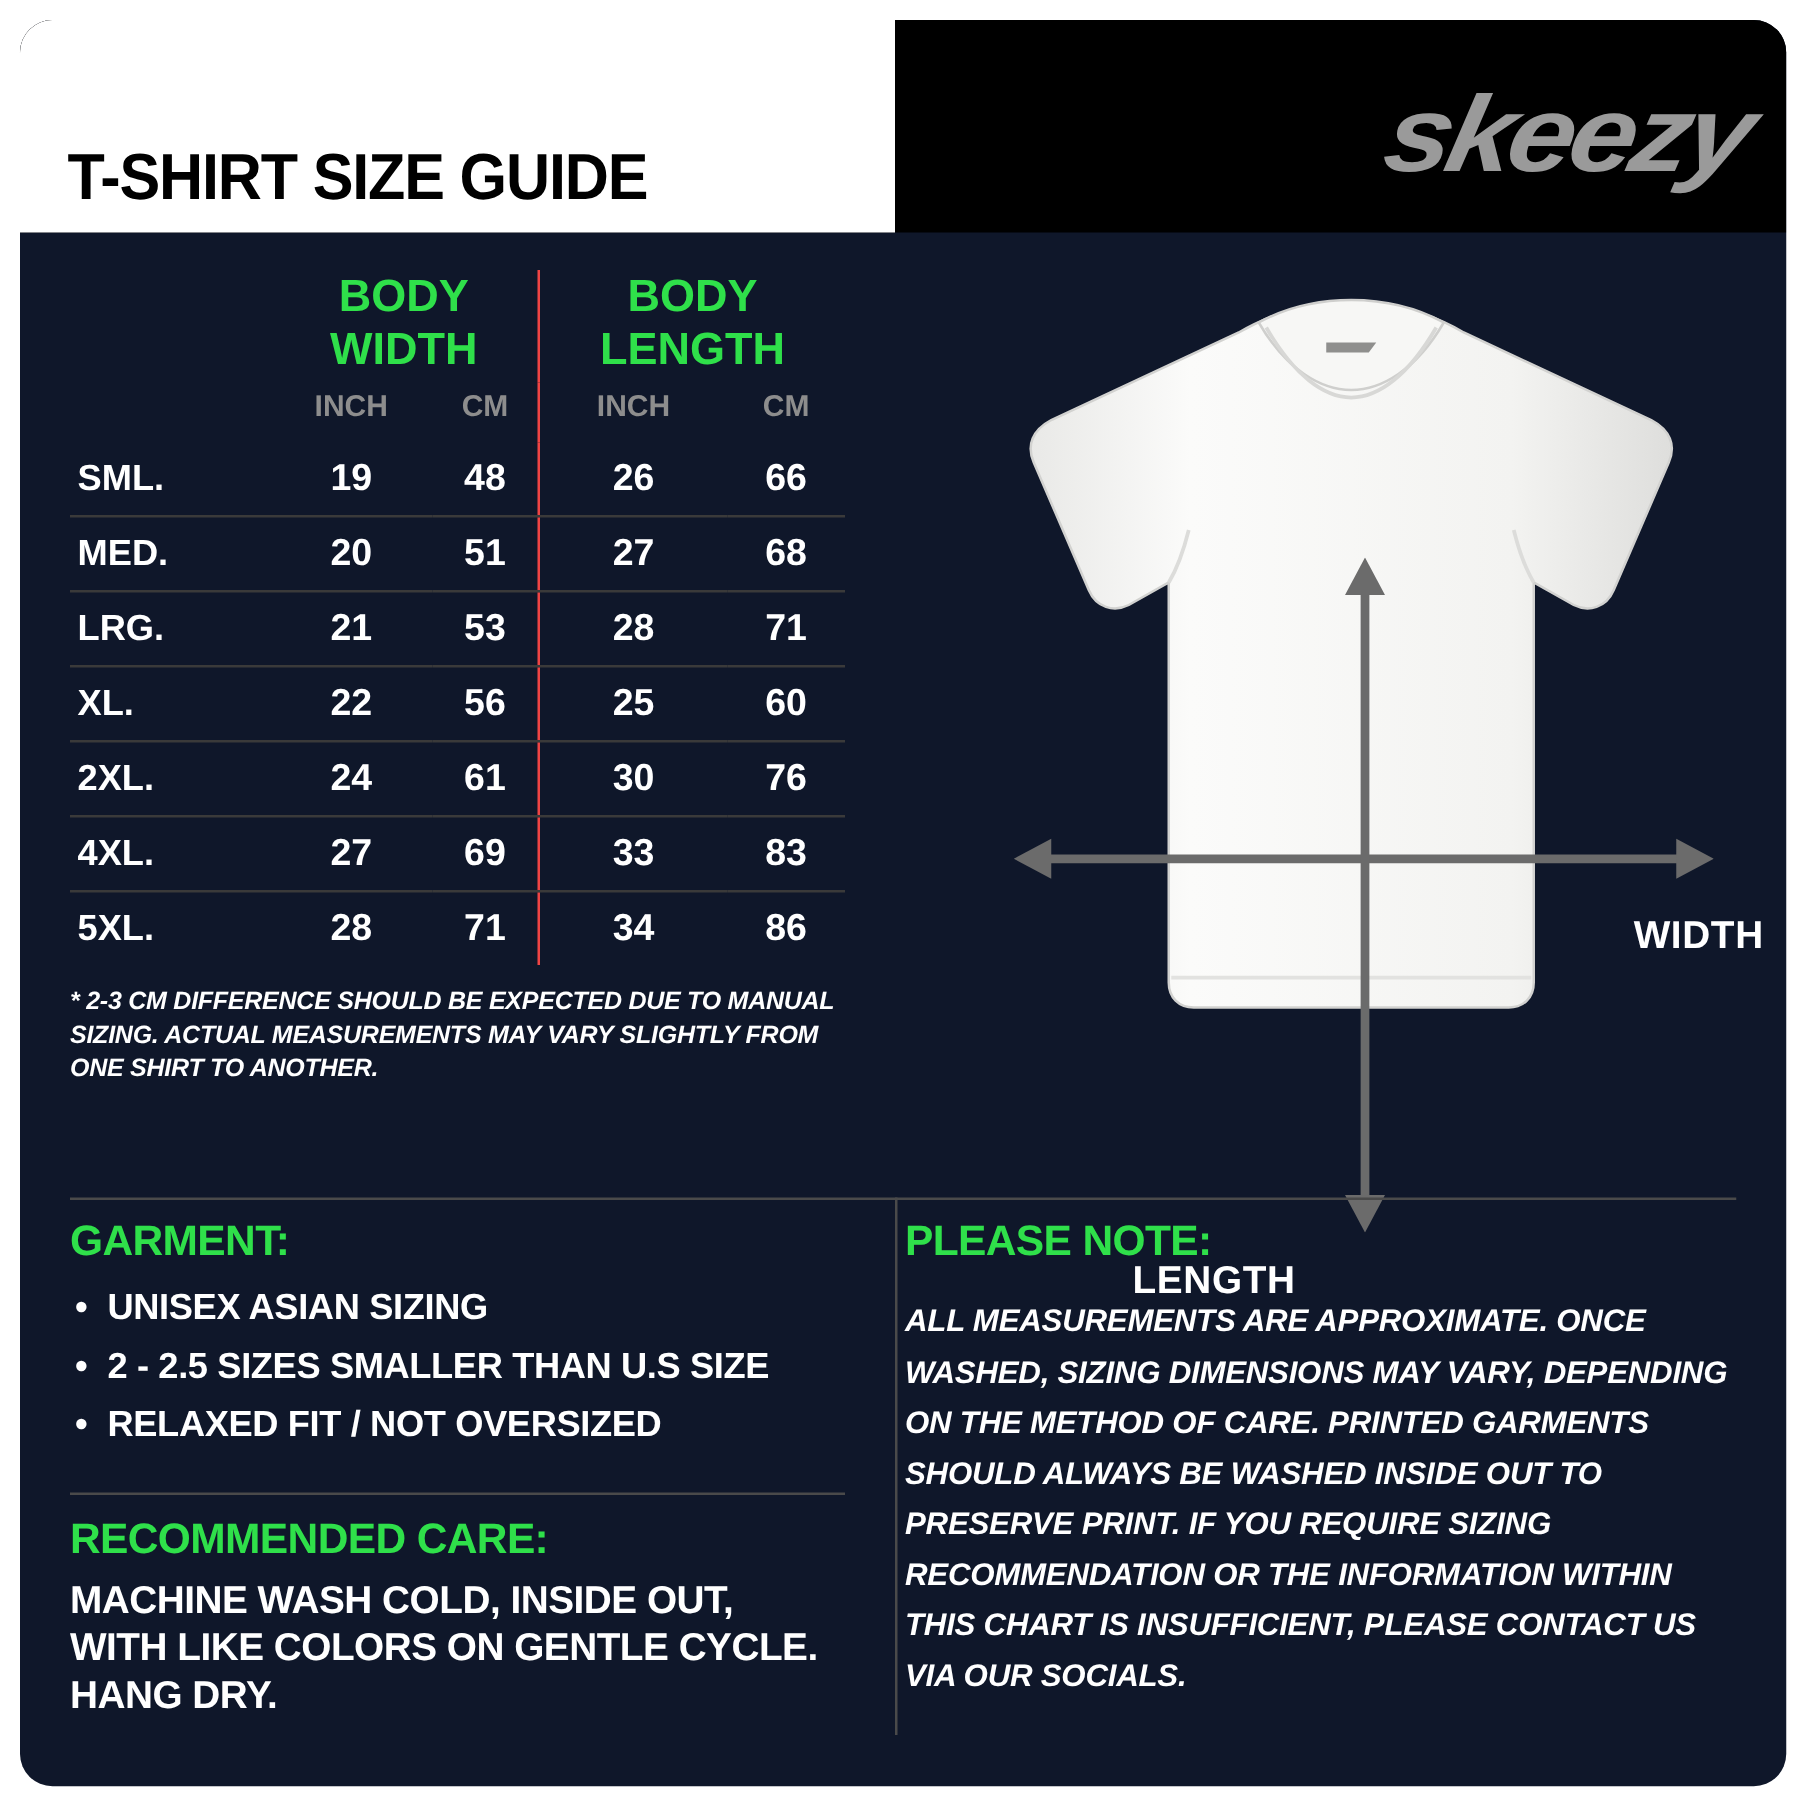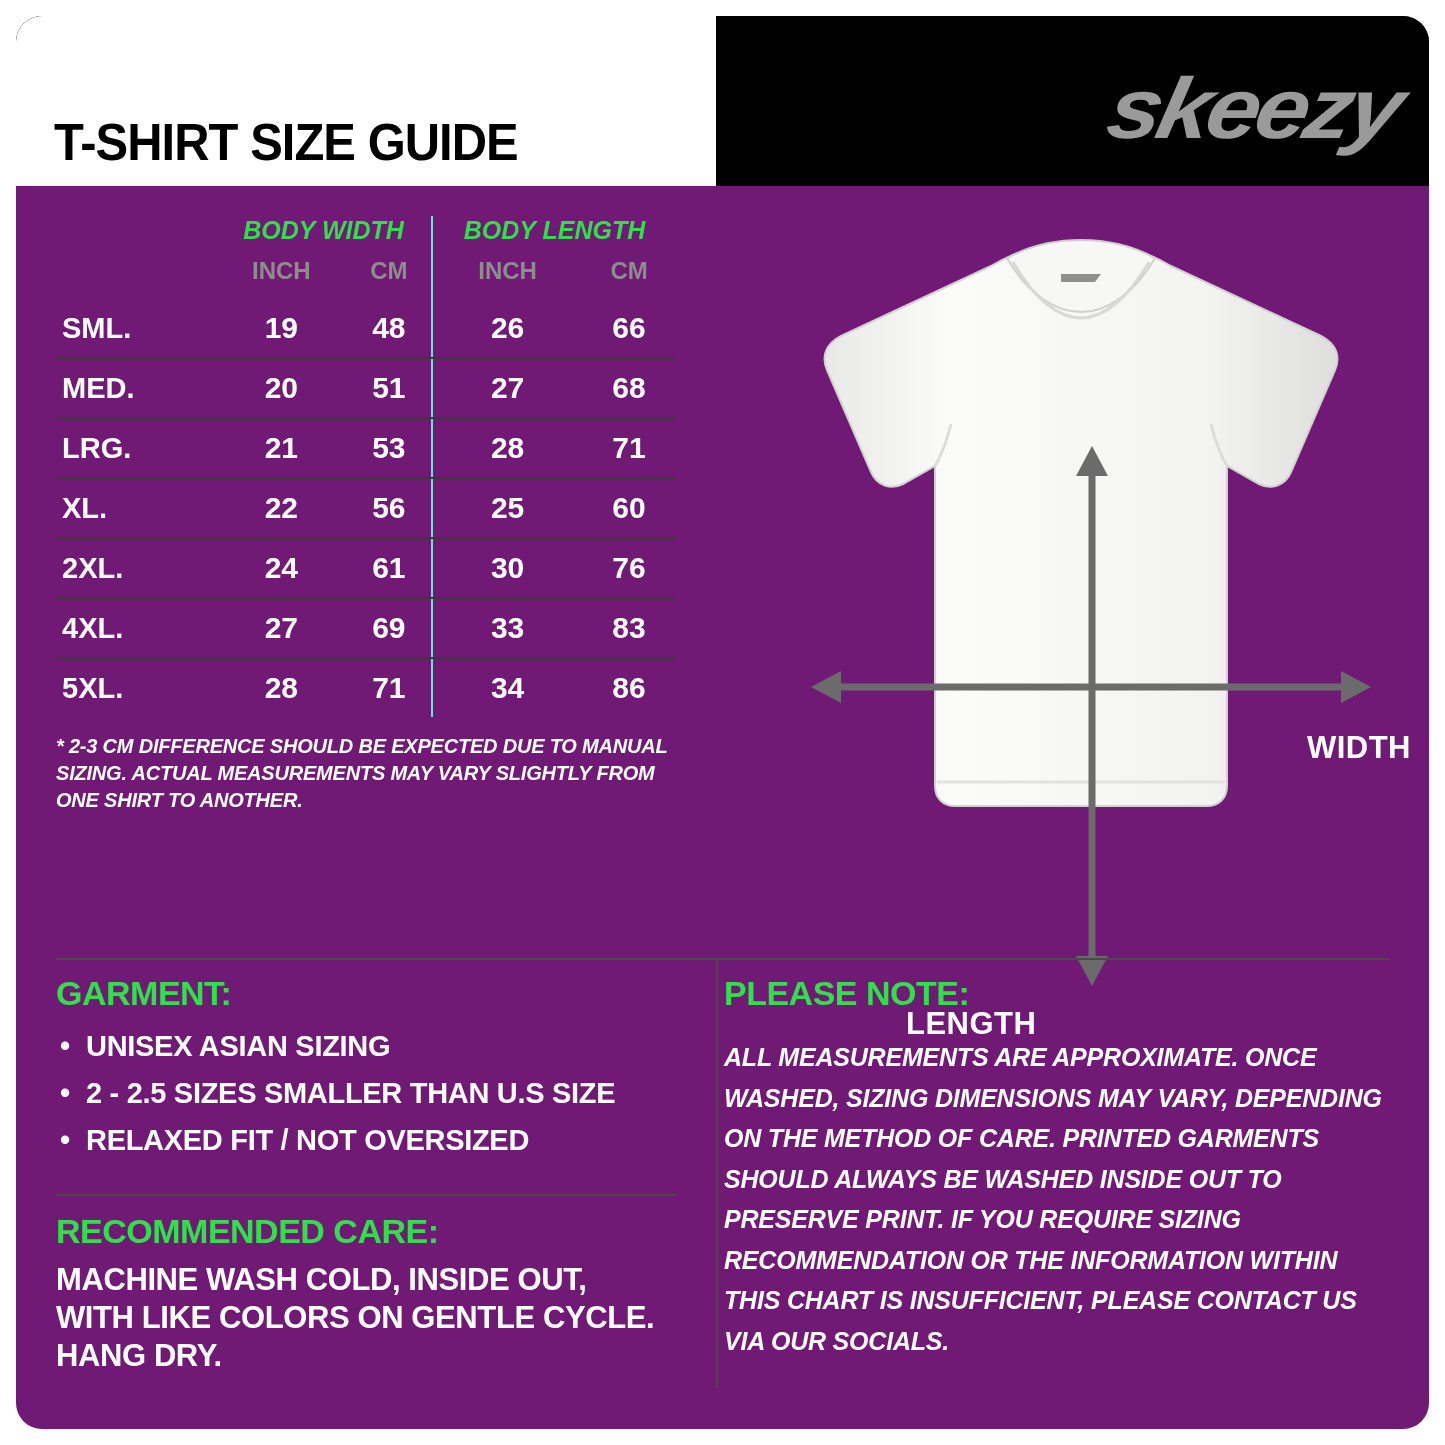--- a/index.html
+++ b/index.html
@@ -11,21 +11,21 @@
   }
   .page {
     position: relative;
     width: 1445px; height: 1445px;
     background: #ffffff;
     padding: 16px;
   }
   .card {
     position: relative;
     width: 100%; height: 100%;
-    background: #701a75;
+    background: #0f172a;
     border-radius: 26px;
     overflow: hidden;
   }
   
   .header {
     position: relative;
     height: 170px;
     background: #000;
   }
   .header-white {
@@ -85,25 +85,24 @@
     width: 100%;
     border-collapse: collapse;
     color: #fff;
   }
   table.size-table th, table.size-table td {
     text-align: center;
     font-family: "Liberation Sans", sans-serif;
   }
   .grp-head {
     color: #2fe04a;
-    font-size: 25px;
+    font-size: 36px;
     font-weight: 900;
     letter-spacing: 0px;
     padding-bottom: 6px;
-    font-style: italic;
   }
   .grp-head.blank { color: transparent; }
   .unit-head {
     color: #8d8d8d;
     font-size: 24px;
     font-weight: 700;
     padding: 6px 0 14px 0;
   }
   .row-label {
     text-align: left !important;
@@ -114,21 +113,21 @@
     width: 160px;
   }
   .cell {
     font-size: 30px;
     font-weight: 700;
     color: #ffffff;
     padding: 12px 0;
     font-family: "DejaVu Sans Mono", monospace;
   }
   .hrow td { border-bottom: 2px solid #3a3a3a; }
-  .vsep { border-left: 2px solid #5eead4; }
+  .vsep { border-left: 2px solid #ef4444; }
 
   .footnote {
     margin-top: 16px;
     color: #ffffff;
     font-size: 20px;
     font-weight: 700;
     font-style: italic;
     line-height: 1.35;
     letter-spacing: -0.2px;
   }

